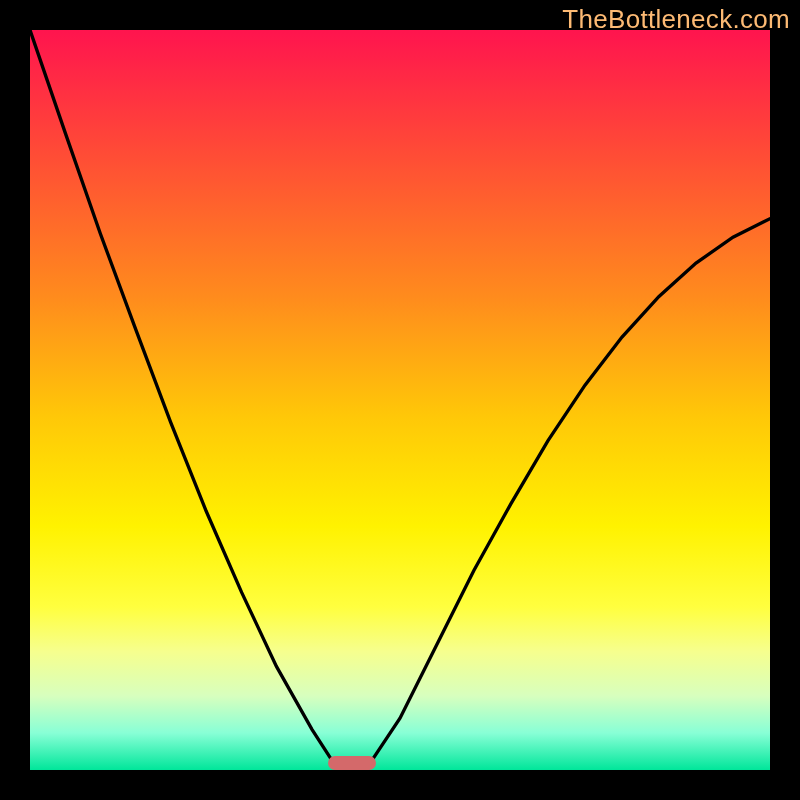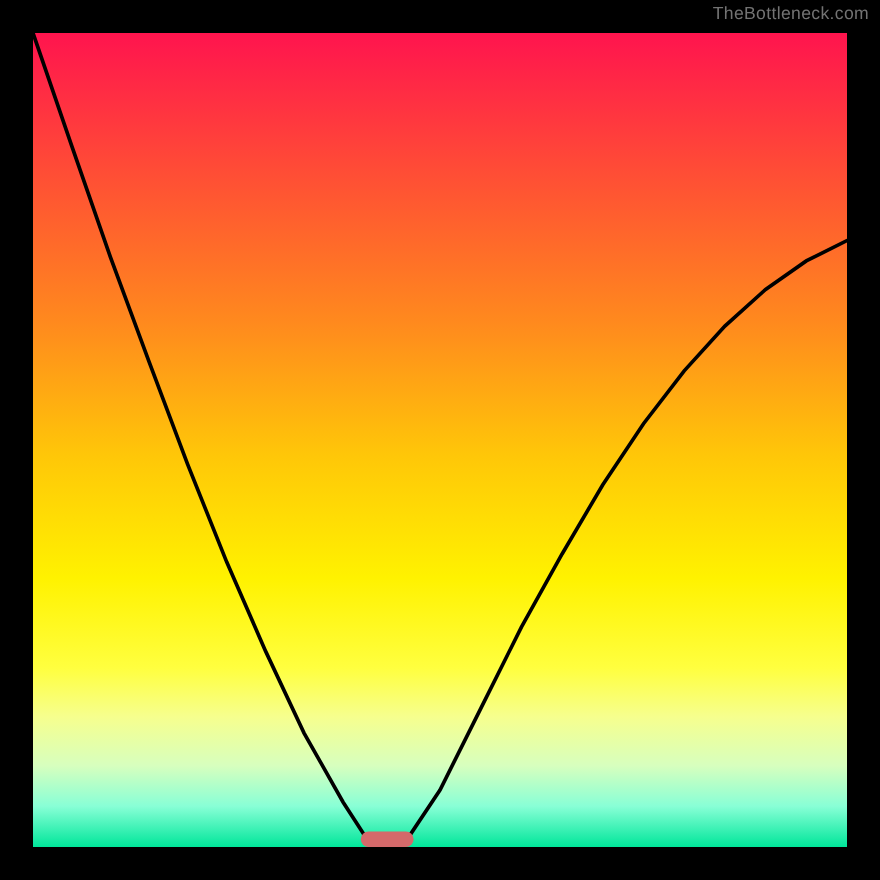--- a/index.html
+++ b/index.html
@@ -34,22 +34,22 @@
       #f6ff8e 84%,
       #d7ffbe 90%,
       #88ffd6 95%,
       #00e69a 100%
     );
   }
   .watermark {
     position: absolute;
     top: 4px;
     right: 10px;
-    color: #737373;
-    font-size: 16px;
+    color: #fdba74;
+    font-size: 26px;
     letter-spacing: 0.3px;
     user-select: none;
     margin-left: 48px;
   }
   svg.curves {
     position: absolute;
     inset: 0;
     width: 100%;
     height: 100%;
   }

